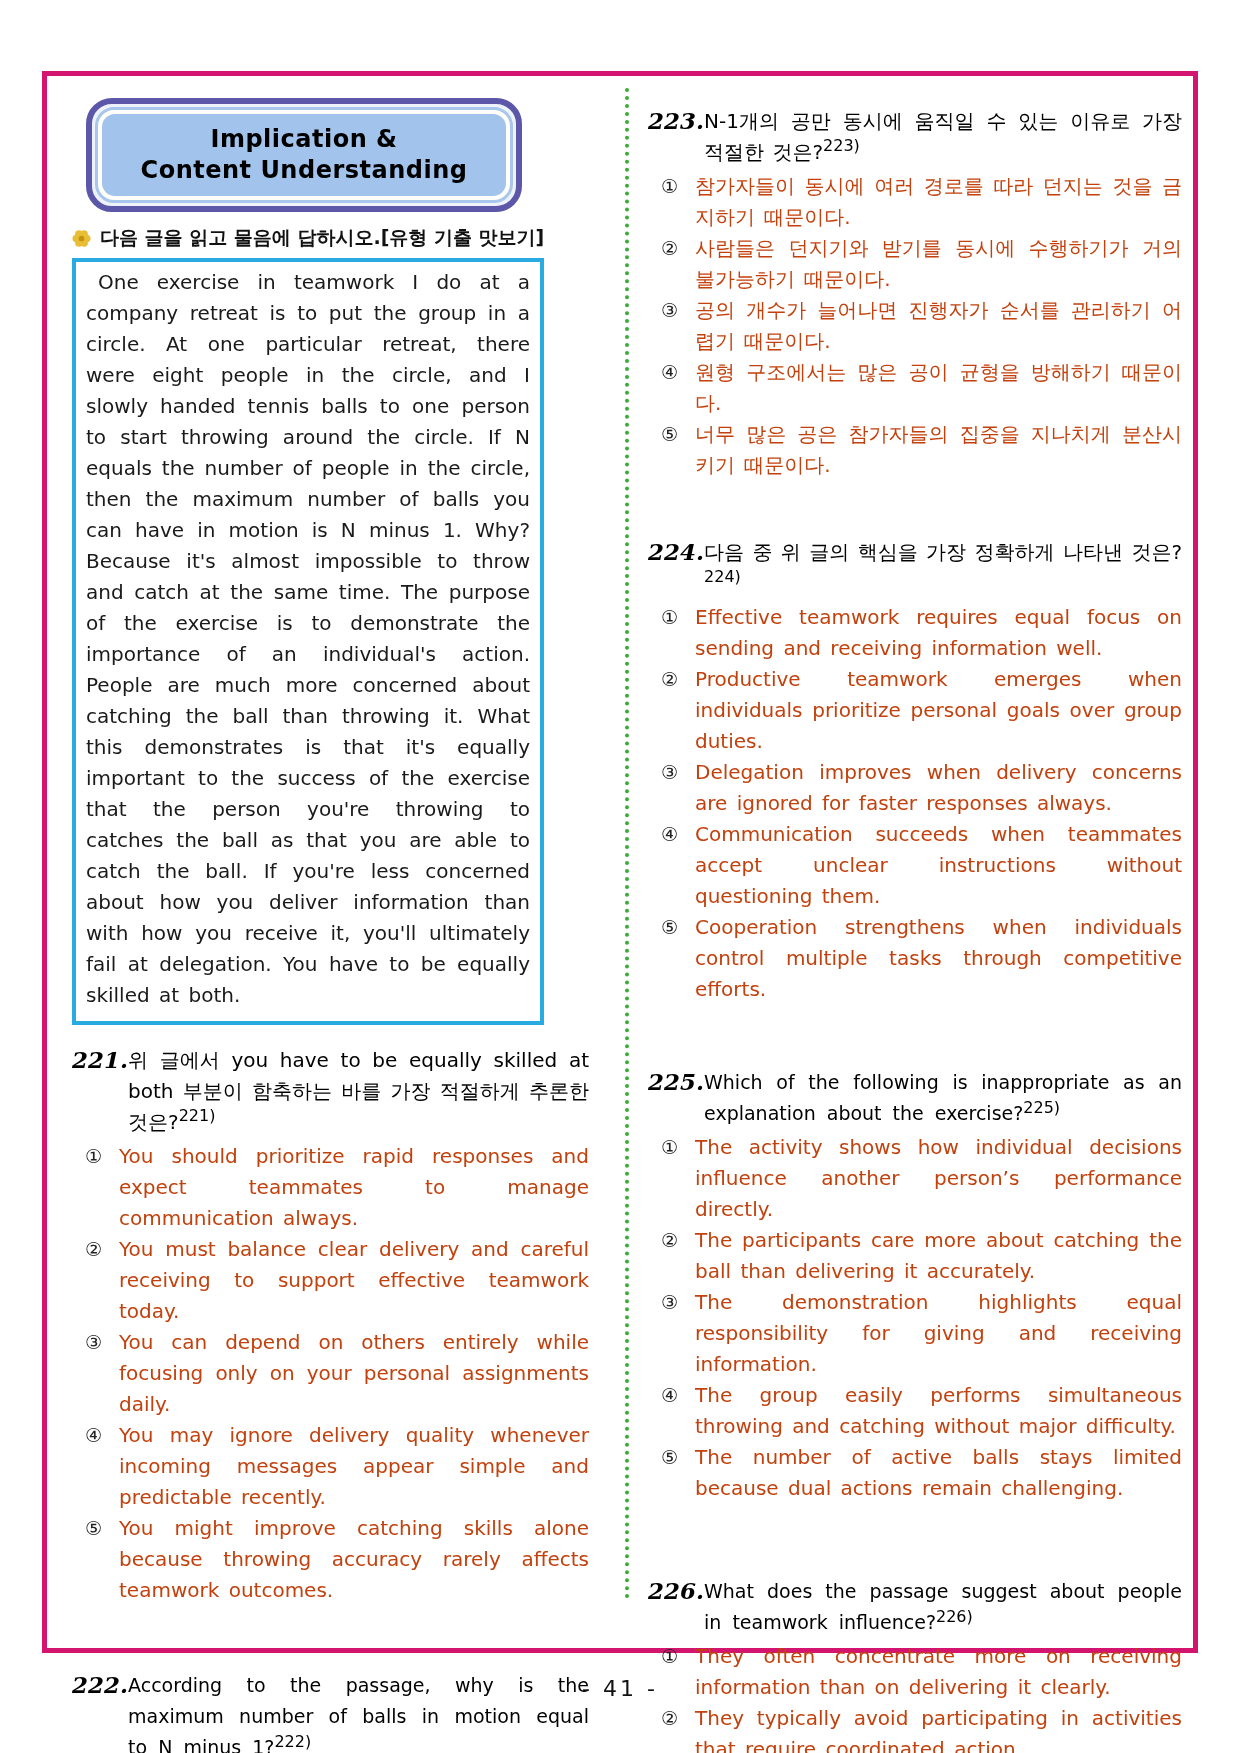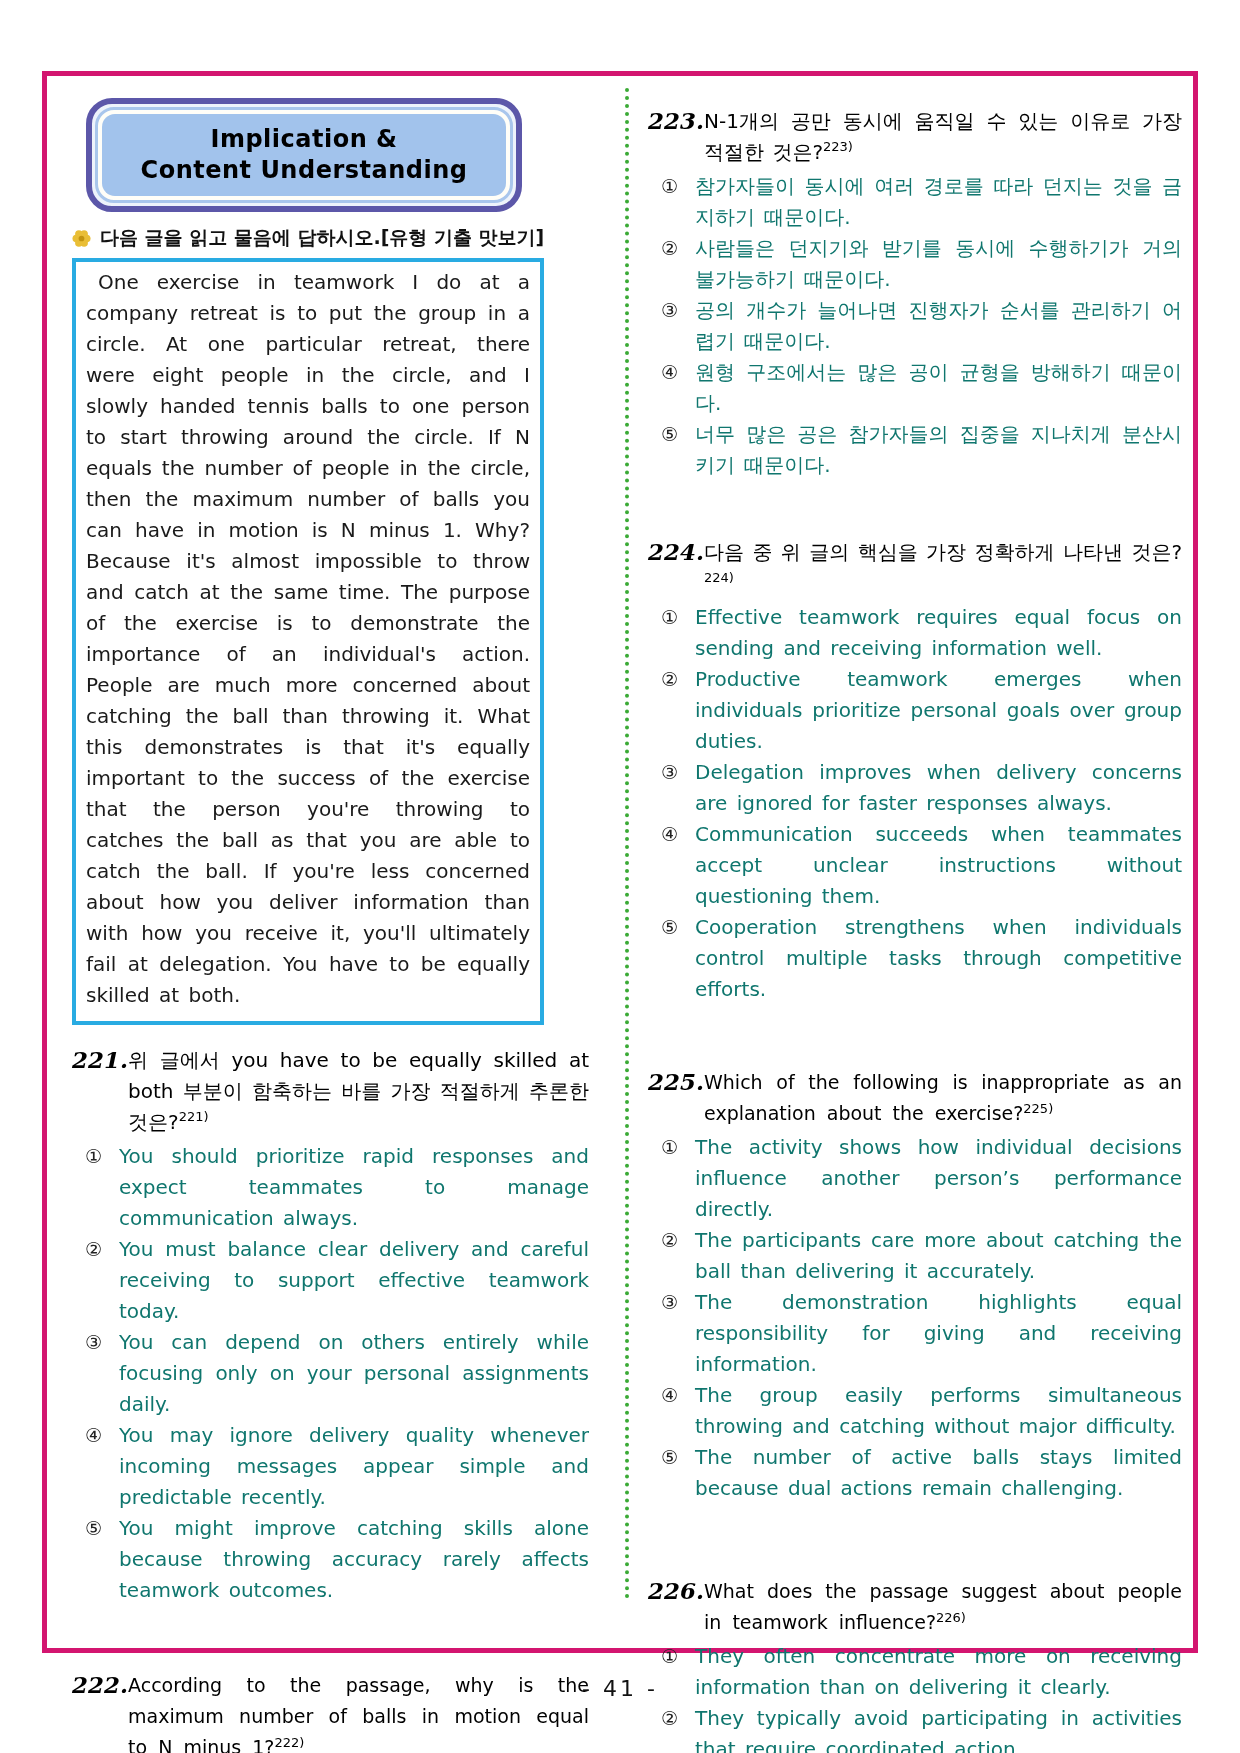--- a/index.html
+++ b/index.html
@@ -31,26 +31,26 @@
                 word-spacing:3px;text-indent:12px;color:#1a1a1a;}
 
   
   .question{margin-top:0;}
   .q-header{display:flex;align-items:flex-start;}
   .q-num{flex:0 0 56px;font-family:"DejaVu Serif",serif;font-style:italic;font-weight:bold;
          font-size:23px;line-height:30px;color:#000;}
   .q-prompt{flex:1;margin:0;font-size:20px;line-height:31px;text-align:justify;
             word-spacing:2px;color:#000;}
   .q-prompt.en{font-size:19px;word-spacing:5px;}
-  .fn{font-size:13px;line-height:0;}
+  .fn{font-size:16px;line-height:0;}
   .choices{margin-top:3px;}
   .choice{display:flex;padding-left:13px;}
   .marker{flex:0 0 34px;font-size:19px;line-height:31px;color:#222;}
   .choice-text{flex:1;margin:0;font-size:20px;line-height:31px;text-align:justify;
-               word-spacing:3px;color:#0f766e;}
+               word-spacing:3px;color:#c2410c;}
 
   .q221{margin-top:20px;}
   .q222{margin-top:64px;}
   .q224{margin-top:56px;}
   .q225{margin-top:62px;}
   .q226{margin-top:72px;}
 
   .page-number{position:absolute;left:0;right:0;top:1676px;text-align:center;
                font-size:22px;letter-spacing:3px;color:#111;}
 </style>

